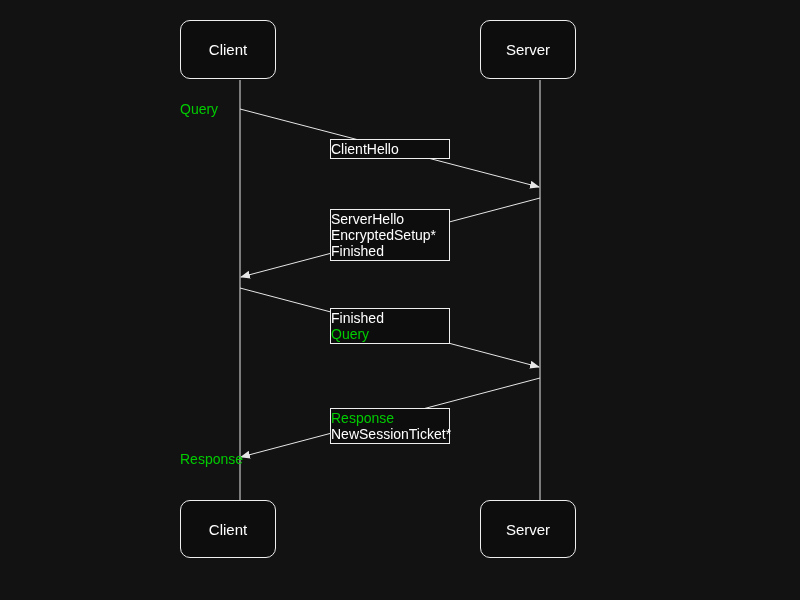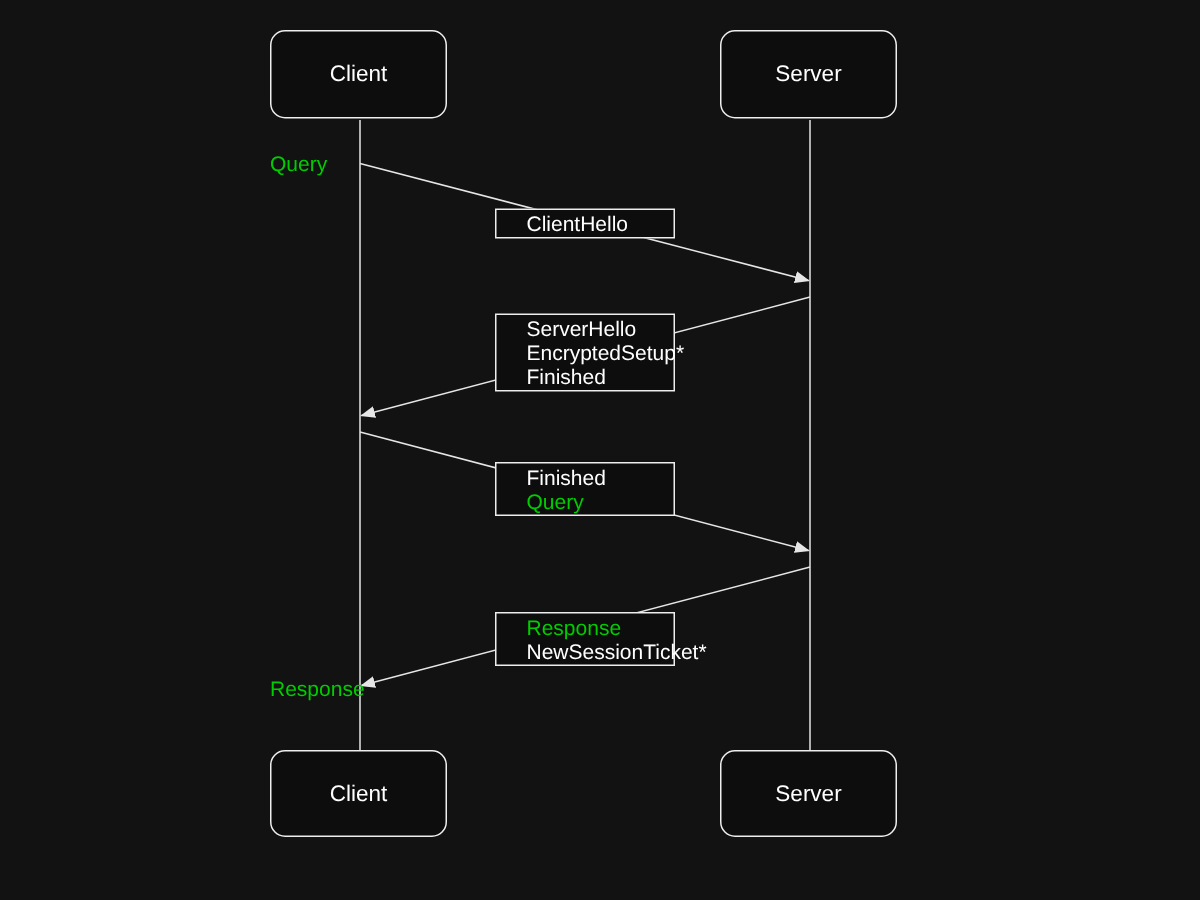--- a/index.html
+++ b/index.html
@@ -22,38 +22,38 @@
   }
   .ln {
     stroke: var(--line, #e6e6e6);
     stroke-width: 1;
   }
   .arrowfill {
     fill: var(--line, #e6e6e6);
   }
   .actor {
     position: absolute;
-    width: 118px;
+    width: 96px;
     height: 59px;
     border: 1.5px solid var(--border, #eeeeee);
     border-radius: 10px;
     background: var(--box-fill, #0d0d0d);
     display: flex;
     align-items: center;
     justify-content: center;
     color: var(--text, #ffffff);
     font-size: 15px;
     box-sizing: border-box;
   }
   .msg {
     position: absolute;
     width: 120px;
     border: 1px solid var(--border, #eeeeee);
     background: var(--box-fill, #0d0d0d);
-    padding: 1px 20px;
+    padding: 1px 0;
     box-sizing: border-box;
     font-size: 14px;
     line-height: 16px;
     color: var(--text, #ffffff);
     white-space: nowrap;
   }
   .msg-line { color: var(--text, #ffffff); }
   .msg-line[data-color="green"] { color: var(--green, #00cc00); }
   .note {
     position: absolute;

